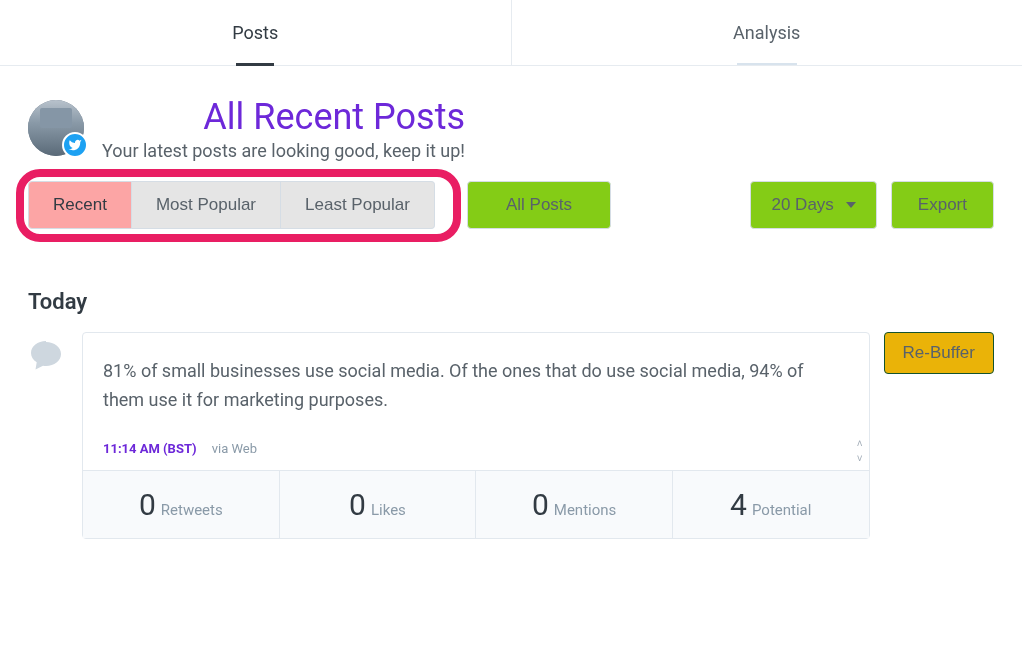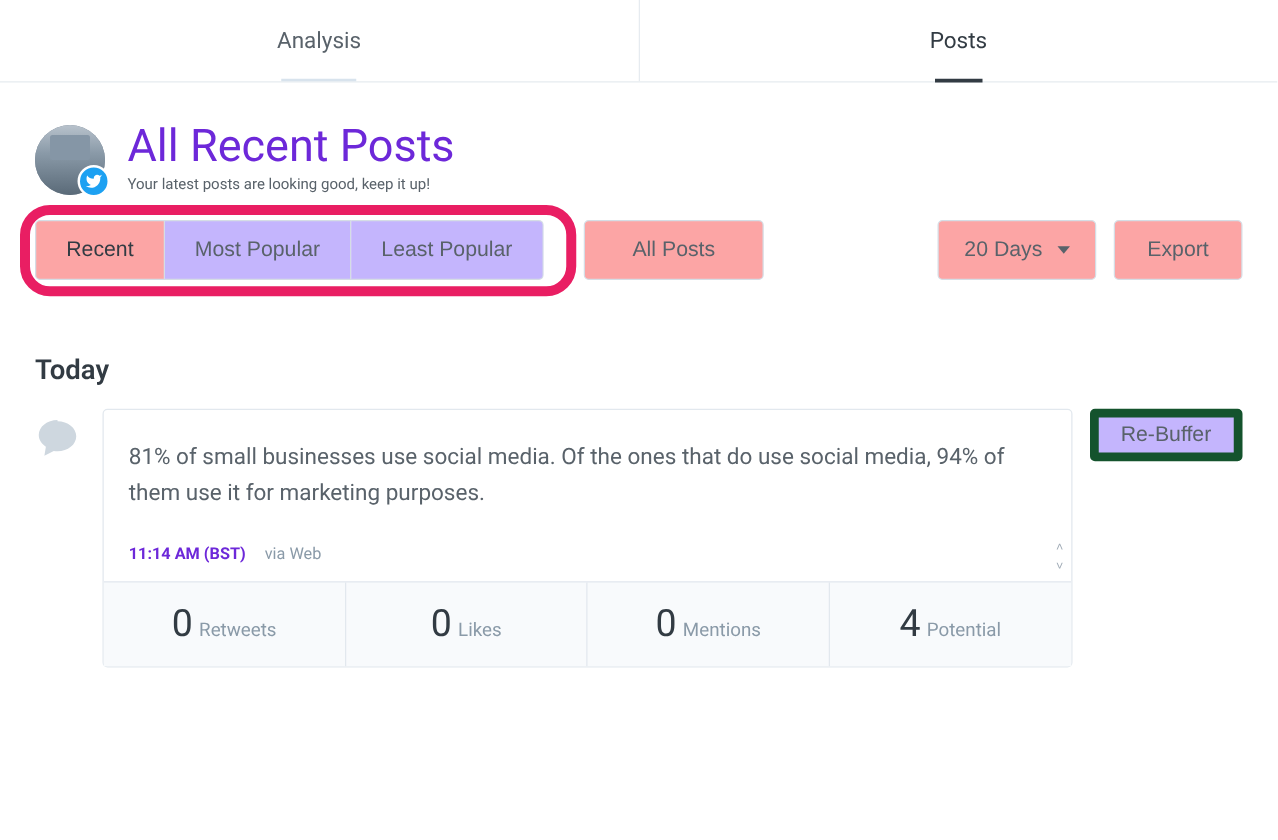--- a/index.html
+++ b/index.html
@@ -131,21 +131,21 @@
 
     .header-text h1 {
       font-size: 36px;
       font-weight: 400;
       color: #6d28d9;
       margin-bottom: 2px;
       text-align: right;
     }
 
     .header-text p {
-      font-size: 12px;
+      font-size: 18px;
       color: #59626a;
       font-weight: 400;
     }
 
     .controls-row {
       display: flex;
       align-items: center;
       margin-bottom: 60px;
       position: relative;
     }
@@ -164,21 +164,21 @@
     .seg-group {
       display: flex;
     }
 
     .seg-btn {
       height: 48px;
       padding: 0 24px;
       font-size: 17px;
       color: #59626a;
       border: 1px solid #d5dde5;
-      background: #c4b5fd;
+      background: #e5e5e5;
       cursor: pointer;
       display: flex;
       align-items: center;
     }
 
     .seg-btn.active {
       background: #fca5a5;
       color: #323b43;
     }
 
@@ -195,21 +195,21 @@
       border-top-right-radius: 4px;
       border-bottom-right-radius: 4px;
     }
 
     .btn {
       height: 48px;
       padding: 0 38px;
       font-size: 17px;
       color: #59626a;
       border: 1px solid #d5dde5;
-      background: #fca5a5;
+      background: #84cc16;
       border-radius: 4px;
       cursor: pointer;
       display: flex;
       align-items: center;
       gap: 8px;
     }
 
     .btn-allposts {
       margin-left: 32px;
     }
@@ -338,36 +338,36 @@
     .stat-label {
       font-size: 15px;
       color: #8a9aa8;
     }
 
     .rebuffer-btn {
       height: 42px;
       padding: 0 18px;
       font-size: 17px;
       color: #59626a;
-      border: 7px solid #14532d;
-      background: #c4b5fd;
+      border: 1px solid #14532d;
+      background: #eab308;
       border-radius: 4px;
       cursor: pointer;
       white-space: nowrap;
     }
   </style>
 </head>
 <body>
 
 <div class="top-tabs">
+  <div class="top-tab active">
+    <span>Posts</span>
+  </div>
   <div class="top-tab analysis-underline">
     <span>Analysis</span>
-  </div>
-  <div class="top-tab active">
-    <span>Posts</span>
   </div>
 </div>
 
 <div class="content">
   <div class="header-row">
     <div class="avatar-wrap">
       <div class="avatar">
         <div class="avatar-inner"></div>
       </div>
       <div class="avatar-badge">

